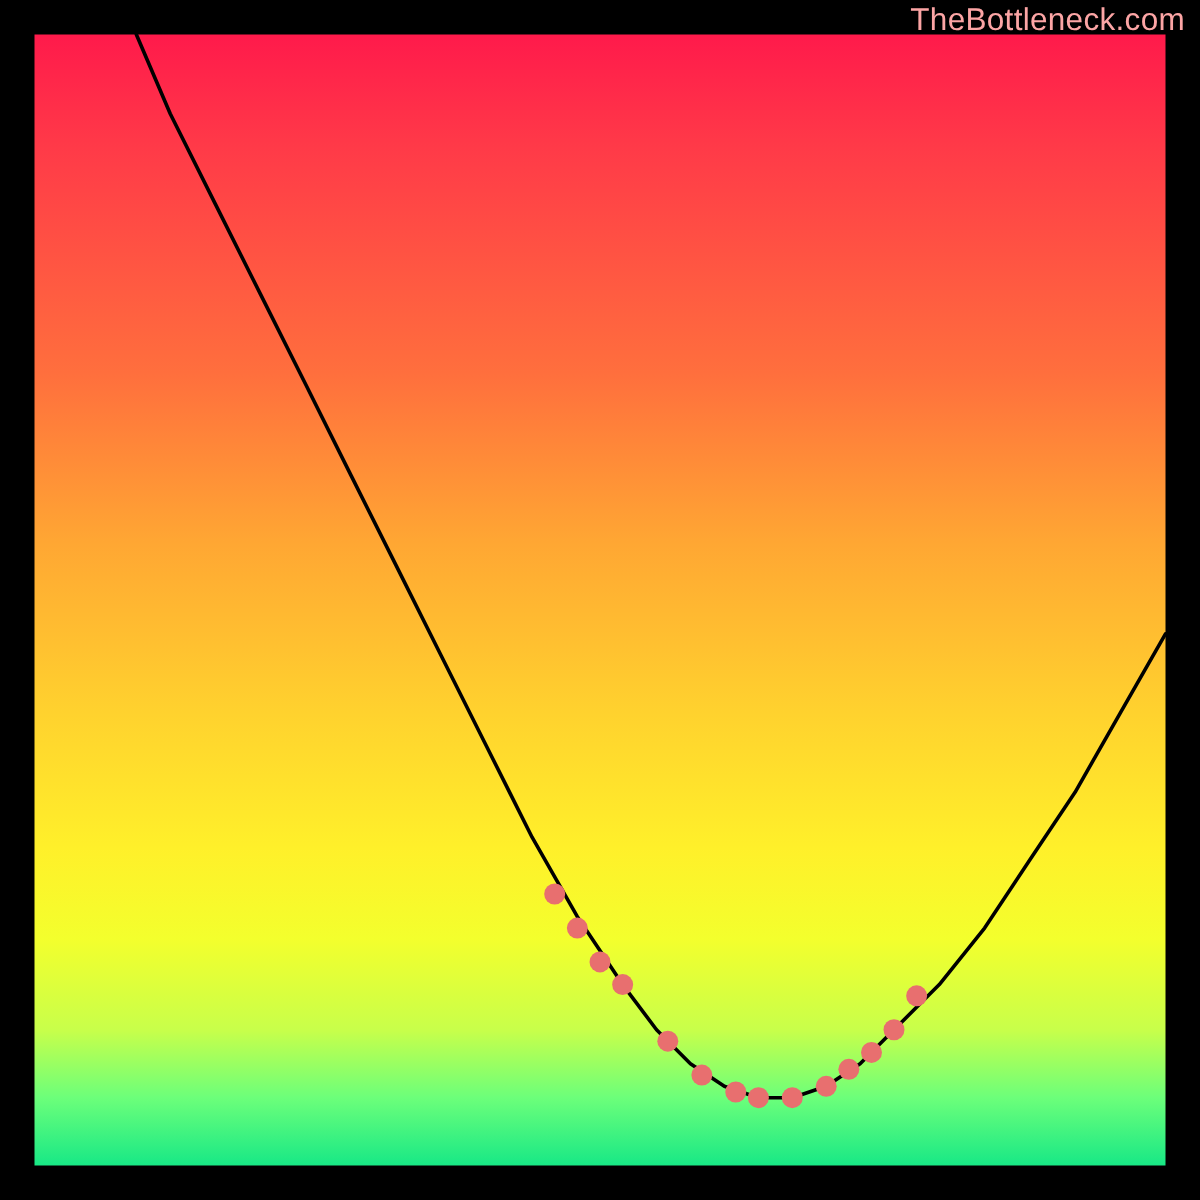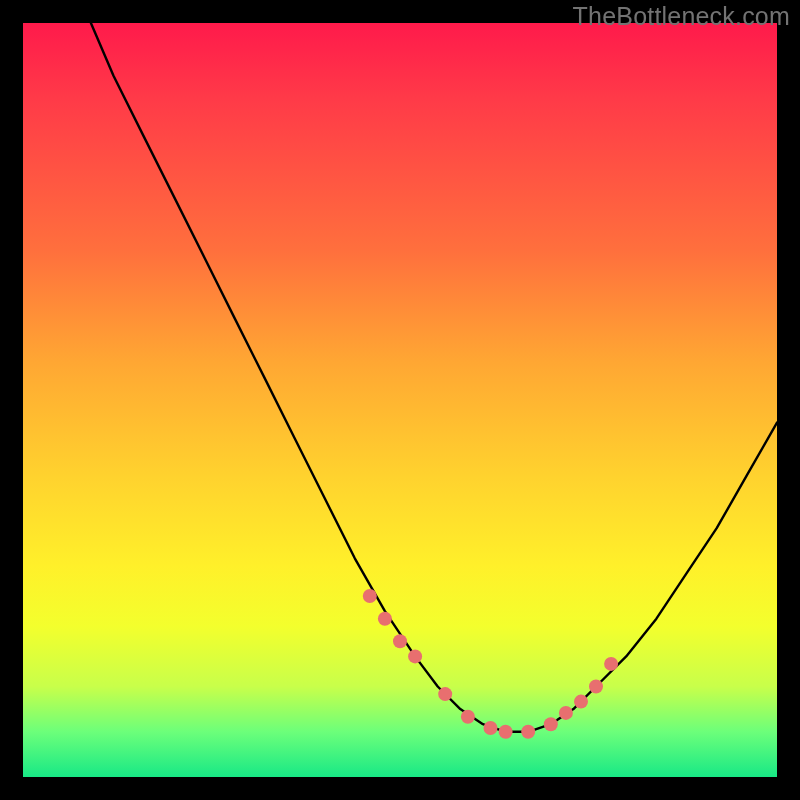--- a/index.html
+++ b/index.html
@@ -35,22 +35,22 @@
       #f3ff2d 80%,
       #c8ff4a 88%,
       #6cff7a 94%,
       #18e886 100%
     );
   }
   .watermark {
     position: absolute;
     top: 2px;
     right: 10px;
-    color: #737373;
-    font-size: 25px;
+    color: #fca5a5;
+    font-size: 21px;
     font-weight: 500;
     letter-spacing: 0.2px;
     z-index: 10;
     user-select: none;
   }
   svg.curve {
     position: absolute;
     left: 0;
     top: 0;
     width: 754px;

